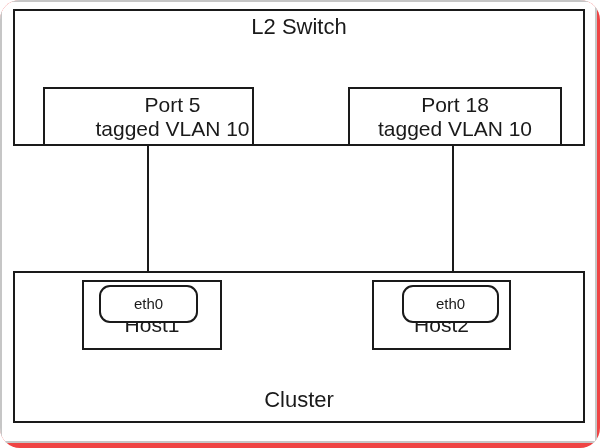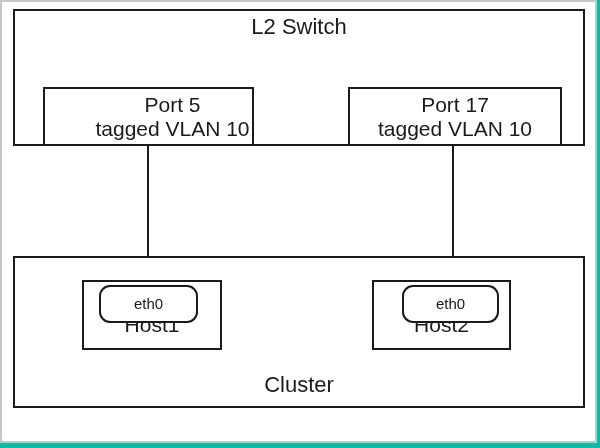--- a/index.html
+++ b/index.html
@@ -4,24 +4,25 @@
 <style>
   html, body {
     margin: 0;
     padding: 0;
     background: #ffffff;
   }
   #canvas {
     position: relative;
     width: 600px;
     height: 448px;
-    background: #14b8a6;
+    background: #ef4444;
     font-family: "Liberation Sans", sans-serif;
     color: #1a1a1a;
     overflow: hidden;
+    border-radius: 20px;
   }
   .frame {
     position: absolute;
     left: 0; top: 0;
     width: 597px; height: 443px;
     border: 2px solid #c6c6c6;
     box-sizing: border-box;
     background: #ffffff;
   }
   .box {
@@ -55,21 +56,21 @@
     background: #1a1a1a;
   }
   .vline {
     position: absolute;
     width: 2px;
     background: #1a1a1a;
   }
   .interport-link { left: 254px; top: 116px; width: 94px; }
   .uplink1 { left: 147px; top: 144px; height: 141px; }
   .uplink2 { left: 452px; top: 144px; height: 141px; }
-  .cluster-box { left: 13px; top: 256px; width: 572px; height: 152px; padding-left: 32px; }
+  .cluster-box { left: 13px; top: 271px; width: 572px; height: 152px; padding-left: 32px; }
   .cluster-label { bottom: 9px; }
   .host-box {
     top: 280px; height: 70px;
     z-index: 2;
   }
   .host1-box { left: 82px;  width: 140px; }
   .host2-box { left: 372px; width: 139px; }
   .host-label { bottom: 11px; font-size: 21px; }
   .eth-box {
     top: 285px; height: 38px;
@@ -95,21 +96,21 @@
   <div class="box switch-box">
     <div class="label switch-title">L2 Switch</div>
   </div>
 
   <div class="box port-box port5-box">
     <div>Port 5</div>
     <div>tagged VLAN 10</div>
   </div>
 
   <div class="box port-box port12-box">
-    <div>Port 17</div>
+    <div>Port 18</div>
     <div>tagged VLAN 10</div>
   </div>
 
   <div class="box cluster-box">
     <div class="label cluster-label">Cluster</div>
   </div>
 
   <div class="box host-box host1-box">
     <div class="label host-label">Host1</div>
   </div>

